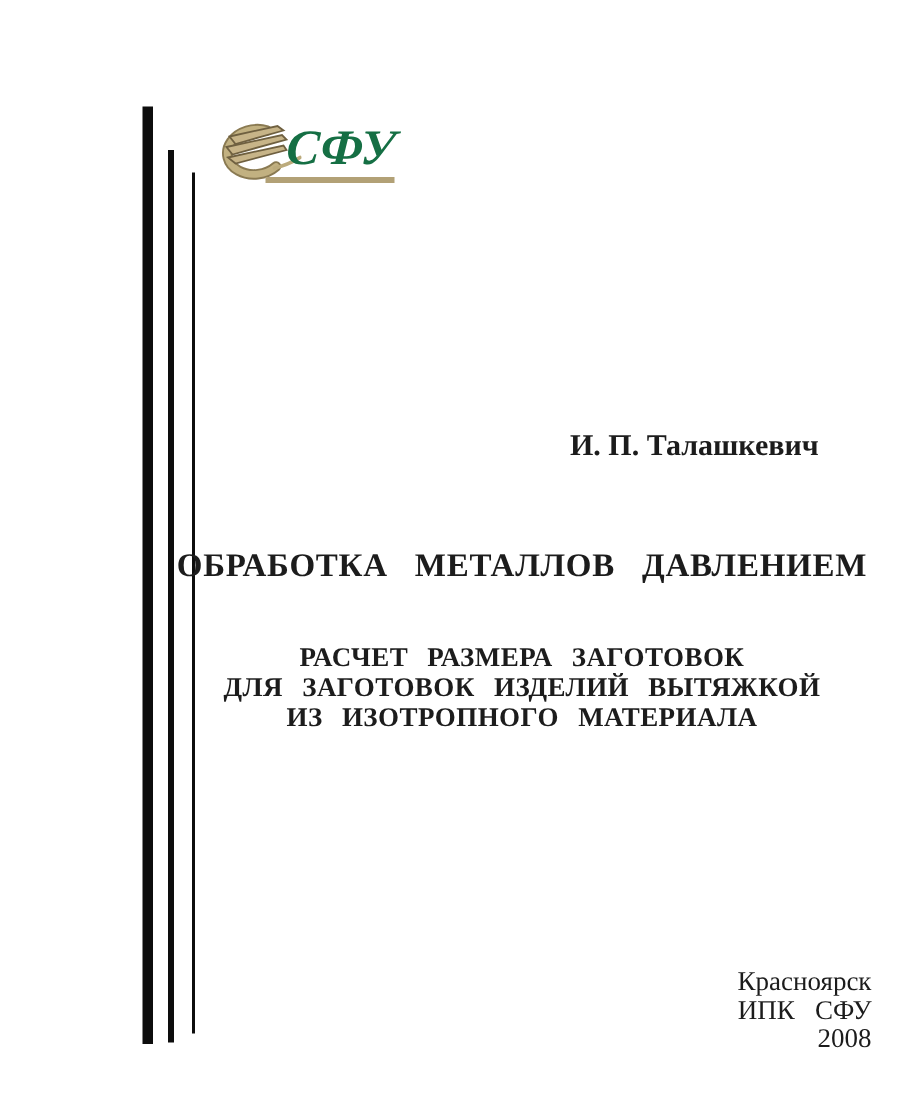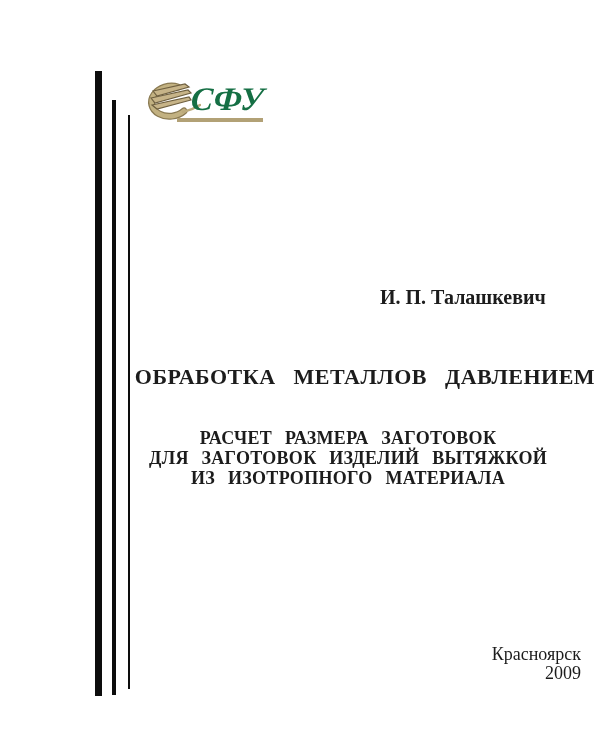--- a/index.html
+++ b/index.html
@@ -63,21 +63,21 @@
     top: 285px;
     font-size: 20px;
     font-weight: 700;
     line-height: 24px;
     white-space: nowrap;
   }
 
   
   .main-title {
     position: absolute;
-    left: 132px;
+    left: 115px;
     top: 364px;
     width: 466px;
     text-align: center;
     font-size: 22px;
     font-weight: 700;
     line-height: 26px;
     word-spacing: 12px;
     letter-spacing: 0.5px;
     white-space: nowrap;
   }
@@ -141,16 +141,17 @@
   <div class="main-title">ОБРАБОТКА МЕТАЛЛОВ ДАВЛЕНИЕМ</div>
 
   <div class="subtitle">
     <div>РАСЧЕТ РАЗМЕРА ЗАГОТОВОК</div>
     <div>ДЛЯ ЗАГОТОВОК ИЗДЕЛИЙ ВЫТЯЖКОЙ</div>
     <div>ИЗ ИЗОТРОПНОГО МАТЕРИАЛА</div>
   </div>
 
   <div class="imprint">
     <div>Красноярск</div>
-    <div>2009</div>
+    <div class="publisher-line">ИПК СФУ</div>
+    <div>2008</div>
   </div>
 
 </div>
 
 </body></html>

